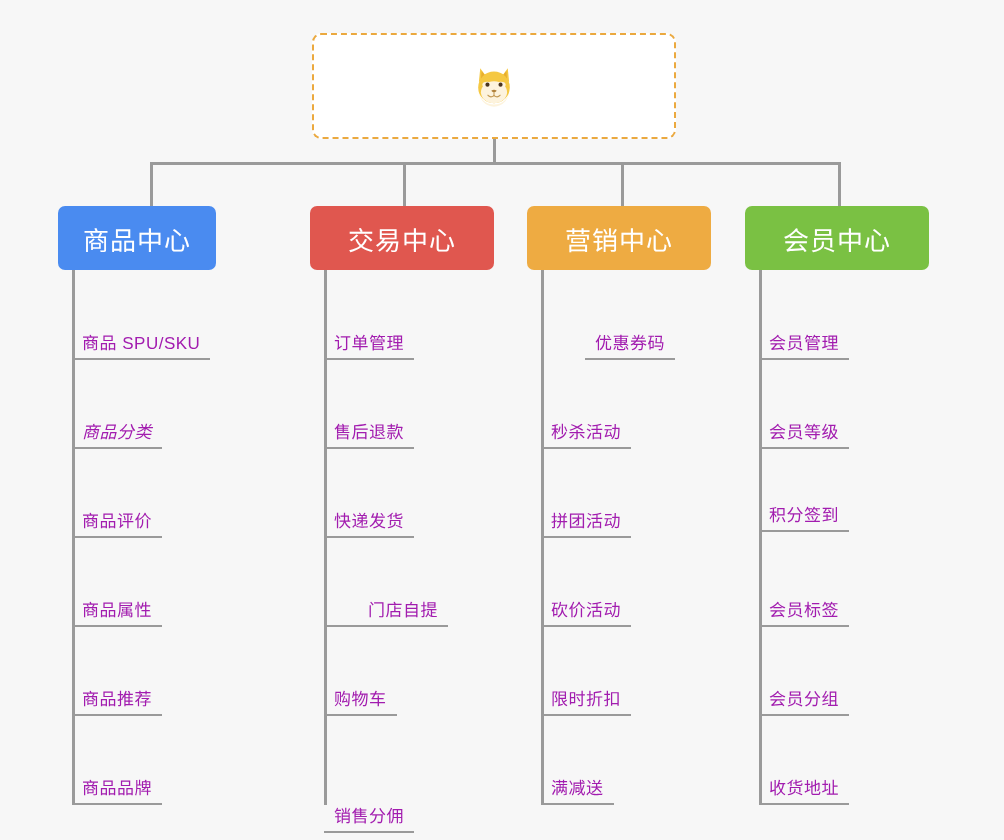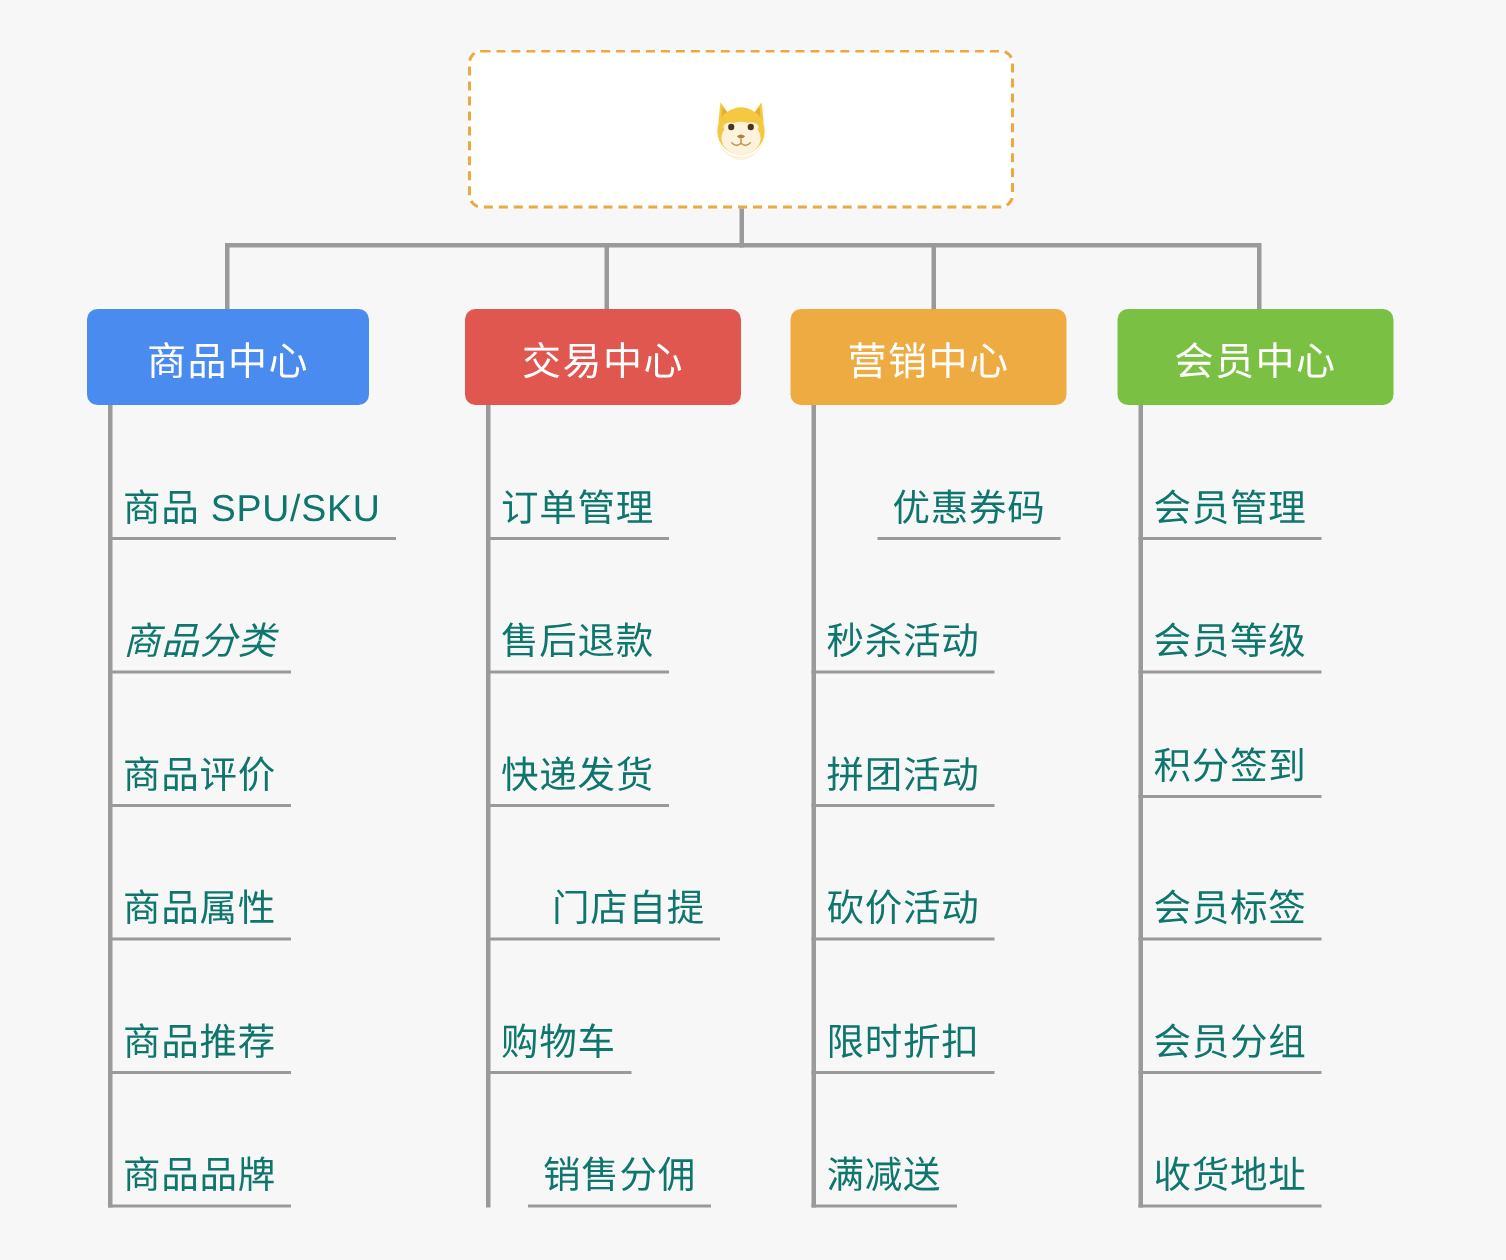--- a/index.html
+++ b/index.html
@@ -113,29 +113,29 @@
     height: 46px;
     box-sizing: border-box;
     border-bottom: 2px solid #9a9a9a;
     display: flex;
     align-items: flex-end;
     justify-content: center;
     padding: 0 10px 4px 10px;
     white-space: nowrap;
   }
   .leaf-label {
-    color: #0f766e;
-    font-size: 25px;
+    color: #a21caf;
+    font-size: 17px;
     line-height: 1.15;
     letter-spacing: 0.5px;
   }
 
   
   .branch-1 { left: 58px; }
-  .branch-1 .branch-header { width: 188px; background: #4a8bf0; }
+  .branch-1 .branch-header { width: 158px; background: #4a8bf0; }
   .branch-2 { left: 310px; }
   .branch-2 .branch-header { width: 184px; background: #e0574f; }
   .branch-3 { left: 527px; }
   .branch-3 .branch-header { width: 184px; background: #eeab42; }
   .branch-4 { left: 745px; }
   .branch-4 .branch-header { width: 184px; background: #7ac143; }
 </style>
 </head>
 <body>
 
@@ -202,21 +202,21 @@
       </div>
       <div class="leaf" style="left: 14px; top: 286px;">
         <span class="leaf-label">快递发货</span>
       </div>
       <div class="leaf" style="left: 14px; top: 375px; padding-left: 44px;">
         <span class="leaf-label">门店自提</span>
       </div>
       <div class="leaf" style="left: 14px; top: 464px;">
         <span class="leaf-label">购物车</span>
       </div>
-      <div class="leaf" style="left: 14px; top: 553px; margin-left: 28px;">
+      <div class="leaf" style="left: 14px; top: 581px;">
         <span class="leaf-label">销售分佣</span>
       </div>
     </div>
 
   <div class="branch branch-3">
     <div class="branch-header">营销中心</div>
     <div class="spine" style="left: 14px; top: 64px; height: 535px;"></div>
   <div class="leaf" style="left: 14px; top: 108px; margin-left: 44px;">
         <span class="leaf-label">优惠券码</span>
       </div>

